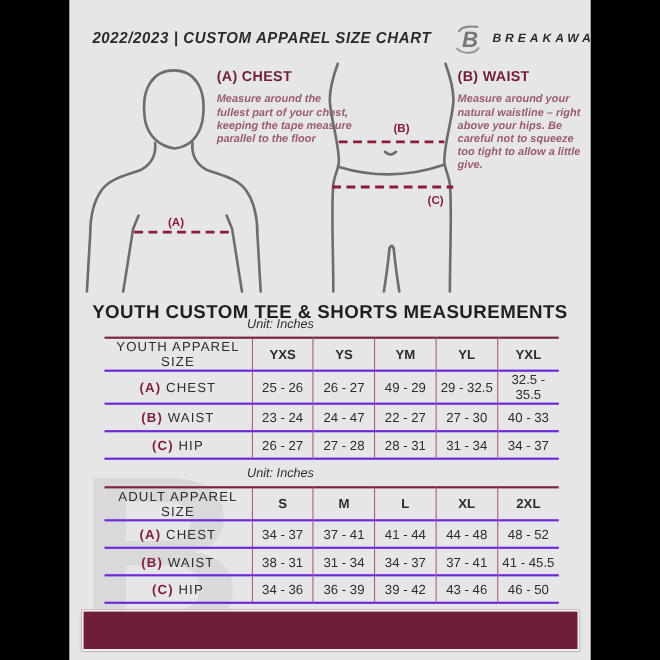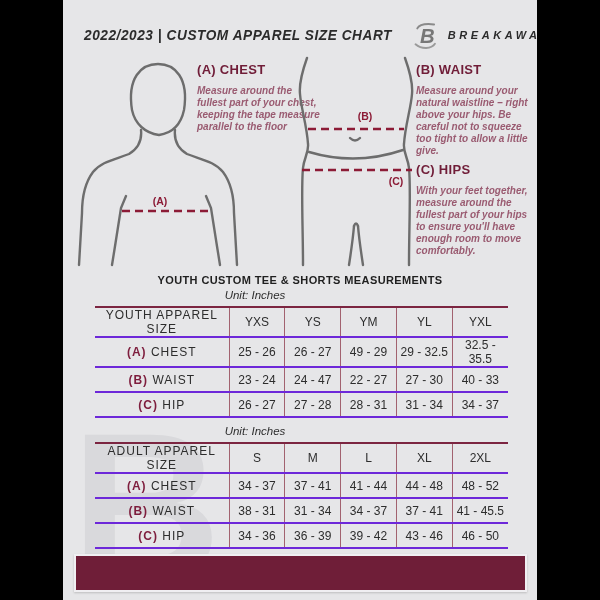--- a/index.html
+++ b/index.html
@@ -23,34 +23,34 @@
 
   
   .instr{position:absolute;}
   .instr-chest{left:134px;top:62px;width:126px;}
   .instr-waist{left:353px;top:62px;width:118px;}
   .instr-hips{left:353px;top:162px;width:122px;}
   .instr-head{font-size:13px;font-weight:700;color:#701d38;letter-spacing:.3px;margin-bottom:8px;}
   .instr-body{font-size:10px;font-style:italic;line-height:11.9px;color:#9a5b71;font-weight:600;}
 
   
-  .tbl-title{position:absolute;left:0;width:474px;text-align:center;font-size:11px;
+  .tbl-title{position:absolute;left:0;width:474px;text-align:center;font-size:17px;
              font-weight:700;color:#1f1f1f;letter-spacing:.4px;}
   .tbl-unit{position:absolute;left:0;width:384px;text-align:center;font-size:11.5px;
             font-style:italic;color:#2e2e2e;}
   .t-youth-title{top:274px;} .t-youth-unit{top:289px;}
   .t-adult-title{top:410px;} .t-adult-unit{top:425px;}
   table.sizes{position:absolute;left:32px;width:413px;border-collapse:collapse;
               table-layout:fixed;z-index:1;}
   table.youth{top:306px;} table.adult{top:442px;}
   table.sizes td{height:23px;border-top:2px solid #7c2541;border-bottom:2px solid #6d28d9;
                  text-align:center;font-size:12px;color:#2d2d2d;padding:0;}
   table.sizes td + td{border-left:1.2px solid #a2626f;}
   td.lbl{text-align:left;padding-left:12px;font-size:10.5px;letter-spacing:1px;color:#2e2e2e;}
-  td.hdr{font-weight:400;font-size:11.5px;color:#1f1f1f;}
+  td.hdr{font-weight:700;font-size:11.5px;color:#1f1f1f;}
   .pfx{font-weight:700;color:#7e1d3d;}
 
   
   .watermark{position:absolute;left:8px;top:402px;font-size:208px;line-height:1;
              font-weight:700;color:#d9d9dc;z-index:0;letter-spacing:0;}
 
   
   .footer-bar{position:absolute;left:11px;top:554px;width:453px;height:38px;box-sizing:border-box;
               background:#6f1e38;border:2px solid #f0eff2;z-index:2;
               box-shadow:0 1px 2px rgba(0,0,0,.18);}
@@ -103,24 +103,20 @@
     <text class="diag-label" x="74" y="64" text-anchor="middle">(B)</text>
     <line x1="11" y1="114" x2="121" y2="114" stroke="#8c1b36" stroke-width="2.6" stroke-dasharray="8,5"></line>
     <text class="diag-label" x="105" y="129" text-anchor="middle">(C)</text>
   </svg>
 
   <div class="instr instr-waist">
     <div class="instr-head">(B) WAIST</div>
     <div class="instr-body">Measure around your natural waistline – right above your hips. Be careful not to squeeze too tight to allow a little give.</div>
   </div>
 
-  <div class="instr instr-hips">
-    <div class="instr-head">(C) HIPS</div>
-    <div class="instr-body">With your feet together, measure around the fullest part of your hips to ensure you'll have enough room to move comfortably.</div>
-  </div>
 
   <div class="watermark">B</div>
 
   <div class="tbl-title t-youth-title">YOUTH CUSTOM TEE &amp; SHORTS MEASUREMENTS</div>
   <div class="tbl-unit t-youth-unit">Unit: Inches</div>
   <table class="sizes youth">
     <colgroup>
         <col style="width:134px">
         <col style="width:55.8px">
         <col style="width:55.8px">

